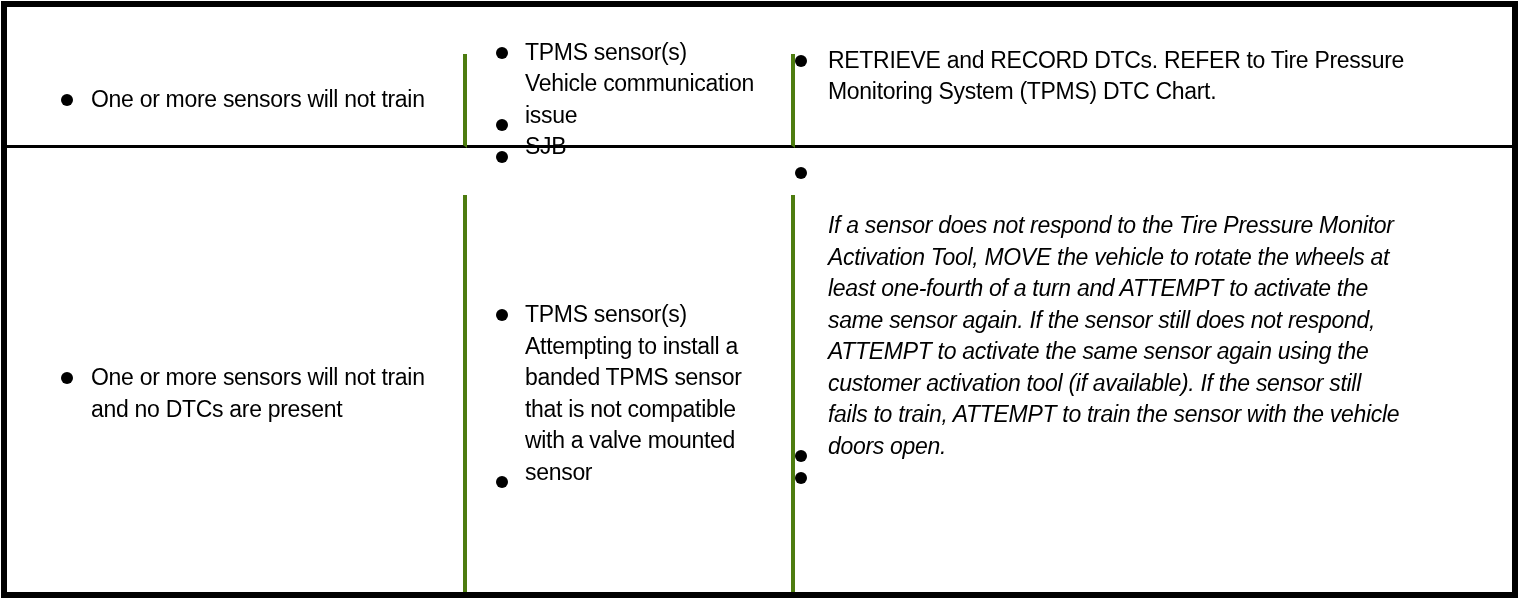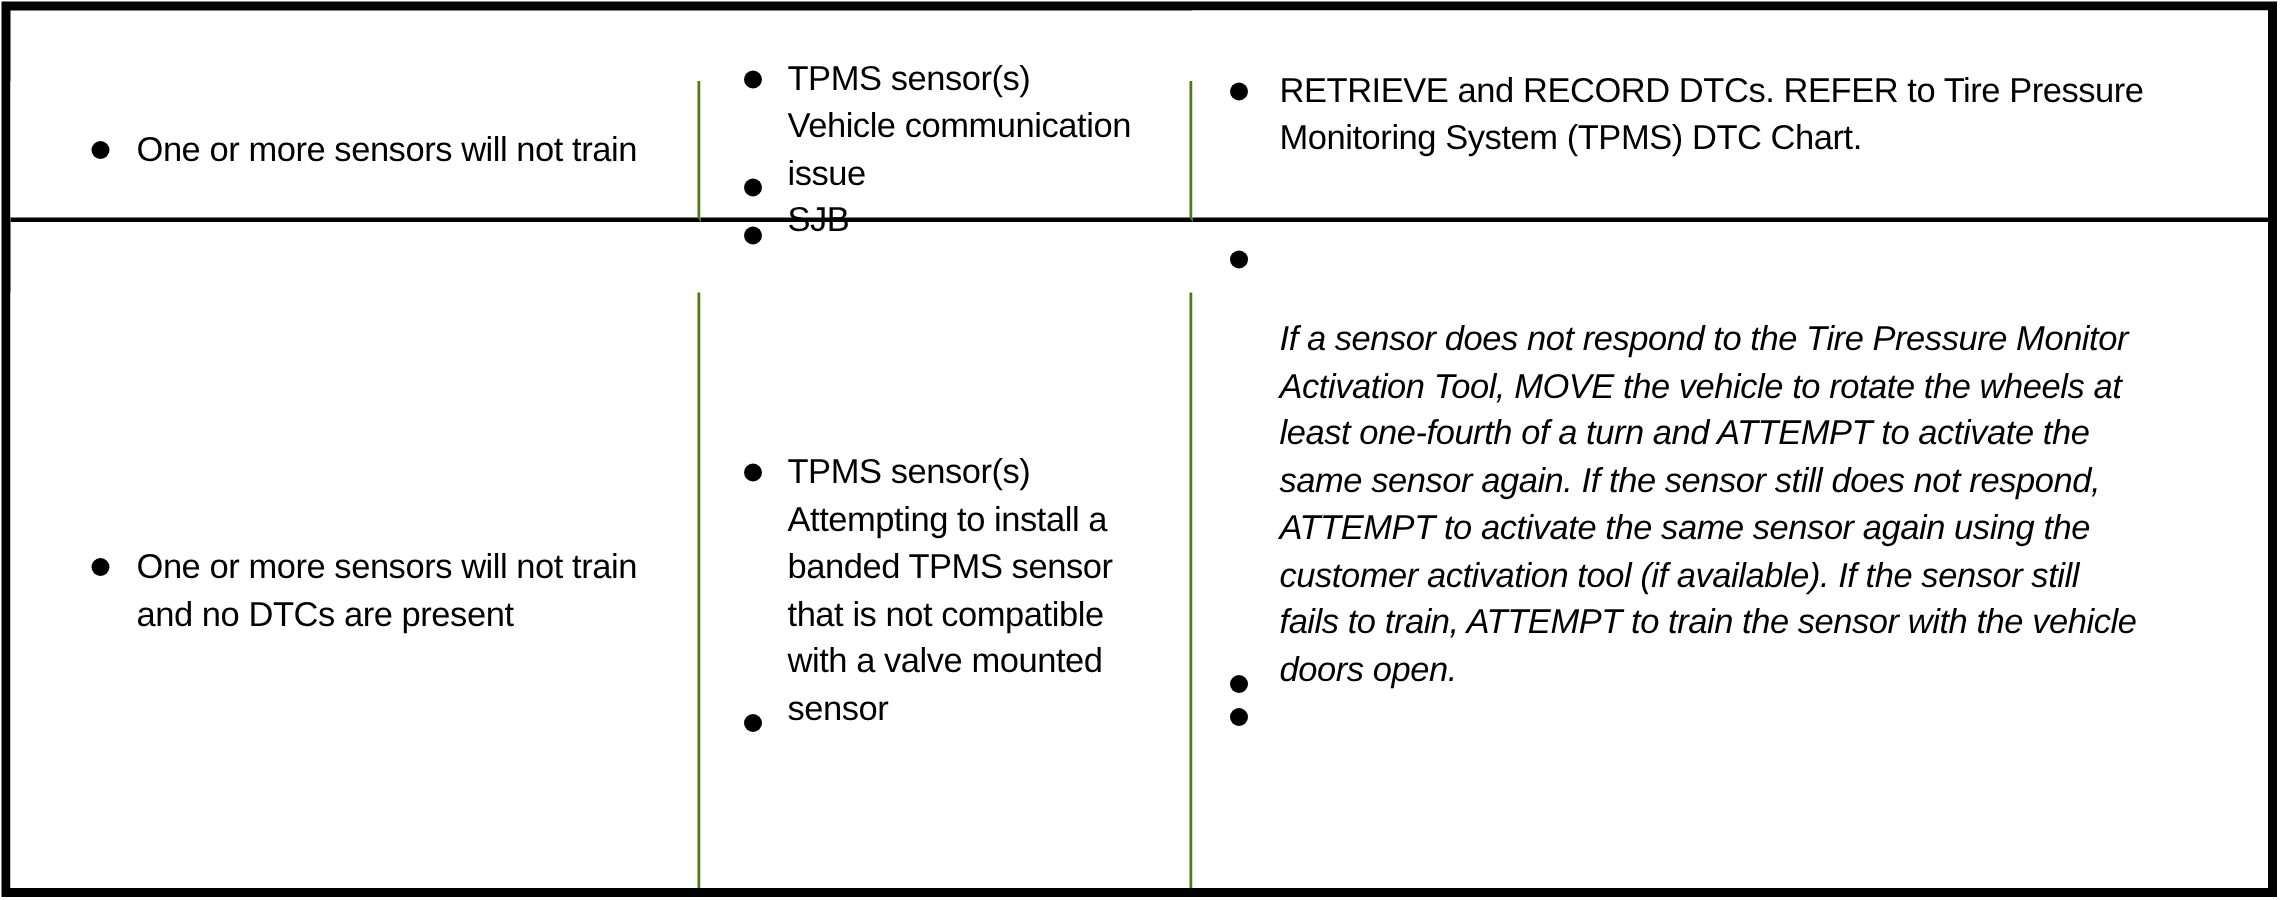--- a/index.html
+++ b/index.html
@@ -30,26 +30,26 @@
   .cell {
     background: #fff;
     display: flex;
     flex-direction: column;
     justify-content: center;
     box-sizing: border-box;
     font-size: 23px;
     line-height: 31.5px;
     letter-spacing: -0.3px;
   }
-  .cell.col-sep { border-right: 2px solid #4d7c0f; margin-top: 47px; }
+  .cell.col-sep { border-right: 4px solid #4d7c0f; margin-top: 47px; }
   .cell.row-sep { border-bottom: 3px solid #000; }
 
   .cell.c1 { padding-left: 54px; padding-right: 6px; }
   .cell.c2 { padding-left: 29px; padding-right: 4px; }
-  .cell.c3 { padding-left: 25px; padding-right: 6px; }
+  .cell.c3 { padding-right: 6px; }
   .cell.top-align { justify-content: flex-start; padding-top: 9px; }
 
   .li {
     display: flex;
     align-items: flex-start;
   }
   .li + .li { margin-top: 0; align-items: flex-end; }
   .li.gap-above { margin-top: 31px; font-style: italic; }
 
   .dot {

